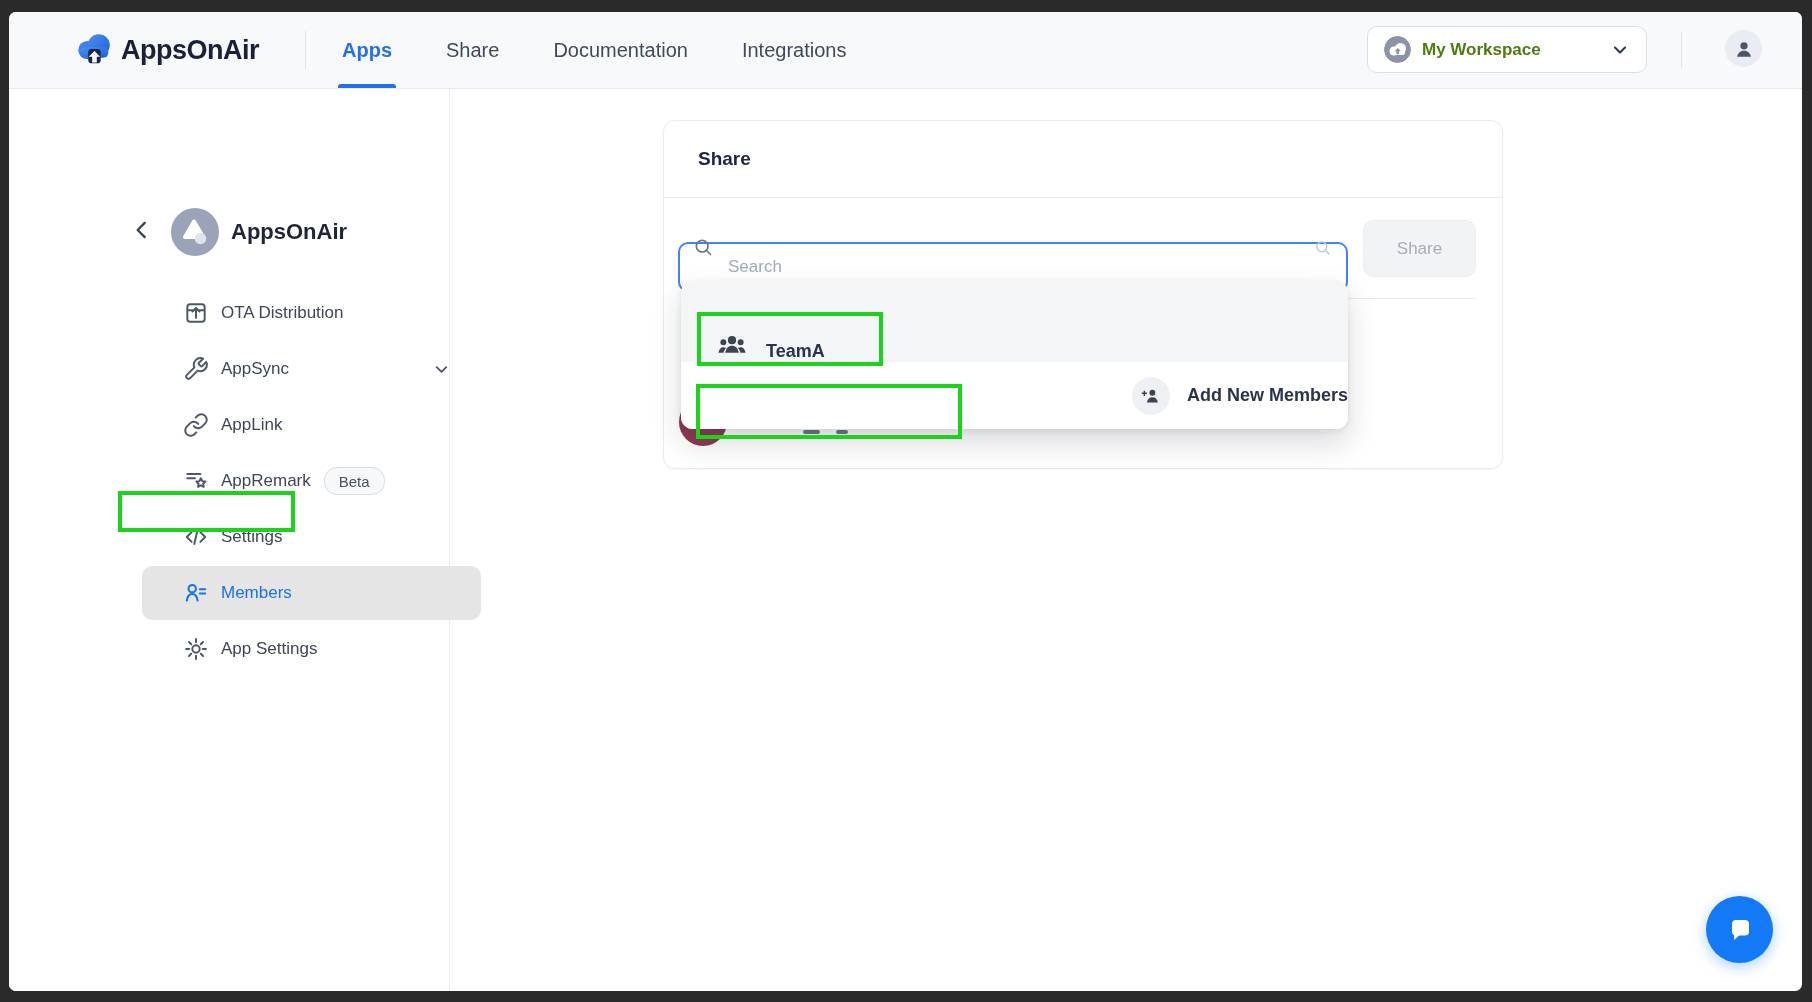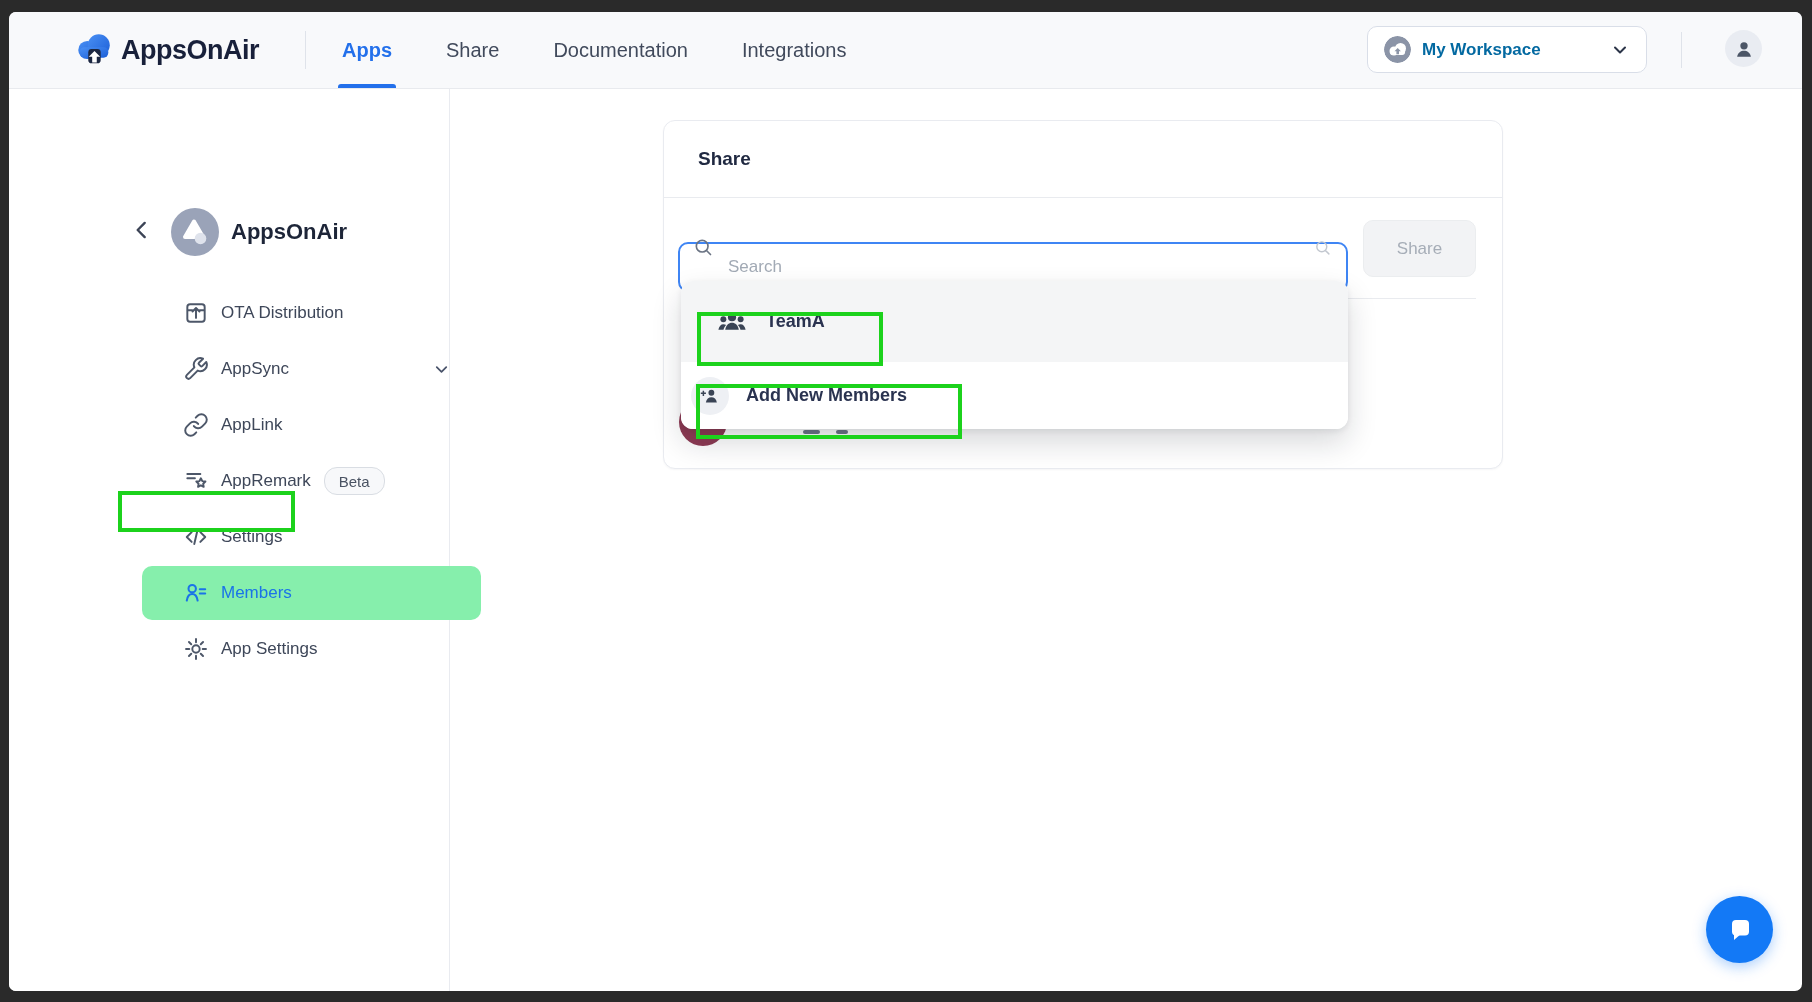--- a/index.html
+++ b/index.html
@@ -33,21 +33,21 @@
   .nav-item.active::after{
     content:"";position:absolute;bottom:0;left:50%;transform:translateX(-50%);
     width:calc(100% + 8px);height:4px;background:#2370eb;border-radius:3px 3px 0 0;
   }
   .workspace{
     position:absolute;left:1358px;top:14px;width:280px;height:47px;box-sizing:border-box;
     background:#ffffff;border:1px solid #d9dee8;border-radius:10px;
     display:flex;align-items:center;padding:0 16px;cursor:pointer;
   }
   .ws-circle{width:27px;height:27px;border-radius:50%;flex:0 0 auto;}
-  .ws-label{margin-left:11px;font-size:17px;font-weight:600;color:#0369a1;}
+  .ws-label{margin-left:11px;font-size:17px;font-weight:600;color:#4d7c0f;}
   .ws-chevron{margin-left:auto;display:flex;}
   .hdr-avatar{
     position:absolute;left:1716px;top:18px;width:37px;height:37px;border-radius:50%;
     background:#e9ecf2;display:flex;align-items:center;justify-content:center;cursor:pointer;
   }
   
   .sidebar{
     position:absolute;left:0;top:77px;width:441px;bottom:0;background:#ffffff;
     border-right:1px solid #e9ebf0;box-sizing:border-box;z-index:2;
   }
@@ -57,21 +57,21 @@
     position:absolute;left:222px;top:119px;height:48px;line-height:48px;
     font-size:22px;font-weight:600;color:#1d2538;
   }
   .side-items{position:absolute;left:0;top:196px;width:100%;padding-left:38px;}
   .side-item{
     position:relative;margin-left:95px;width:339px;height:56px;box-sizing:border-box;
     display:flex;align-items:center;padding-left:41px;border-radius:10px;cursor:pointer;
     color:#3e4759;font-size:17px;font-weight:500;
   }
   .side-item .si-icon{width:26px;height:26px;display:flex;margin-right:12px;color:#4d5769;flex:0 0 auto;}
-  .side-item.active{background:#86efac;height:54px;margin-top:1px;margin-bottom:1px;color:#1a73e8;}
+  .side-item.active{background:#e5e5e5;height:54px;margin-top:1px;margin-bottom:1px;color:#1a73e8;}
   .side-item.active .si-icon{color:#1a73e8;}
   .si-chevron{margin-left:auto;margin-right:30px;display:flex;color:#49536a;}
   .beta{
     margin-left:13px;height:26px;padding:0 14px;border-radius:13px;
     border:1px solid #d9dde3;background:#f7f8fa;display:flex;align-items:center;
     font-size:15px;font-weight:500;color:#4a5363;
   }
   
   .card{
     position:absolute;left:654px;top:108px;width:840px;height:349px;box-sizing:border-box;
@@ -102,22 +102,22 @@
   }
   .frag{position:absolute;height:4px;background:#47536a;border-radius:2px;opacity:.8;z-index:1;}
   .frag.f1{left:139px;top:309px;width:17px;}
   .frag.f2{left:172px;top:309px;width:12px;}
   .dropdown{
     position:absolute;left:17px;top:160px;width:667px;height:148px;background:#ffffff;
     border-radius:12px;overflow:hidden;z-index:3;
     box-shadow:0 14px 30px rgba(16,24,40,.16),0 2px 6px rgba(16,24,40,.08);
   }
   .dd-option{display:flex;align-items:center;cursor:pointer;}
-  .dd-option.row1{height:81px;background:#f4f5f6;padding-left:34px;}
-  .dd-option.row2{height:67px;background:#ffffff;padding-left:10px;}
+  .dd-option.row1{height:81px;background:#f4f5f6;padding-left:34px;align-items:flex-end;}
+  .dd-option.row2{height:67px;background:#ffffff;padding-left:10px;justify-content:flex-end;}
   .dd-ico{display:flex;color:#3a4455;flex:0 0 auto;}
   .dd-circle{
     width:38px;height:38px;border-radius:50%;background:#eef0f4;
     display:flex;align-items:center;justify-content:center;flex:0 0 auto;
   }
   .dd-label{margin-left:17px;font-size:18px;font-weight:600;color:#2a3350;}
   
   .anno{position:absolute;border:4px solid #1cd21c;box-sizing:border-box;z-index:20;pointer-events:none;}
   .anno.members{left:109px;top:479px;width:177px;height:41px;}
   .anno.teama{left:688px;top:300px;width:186px;height:54px;}

